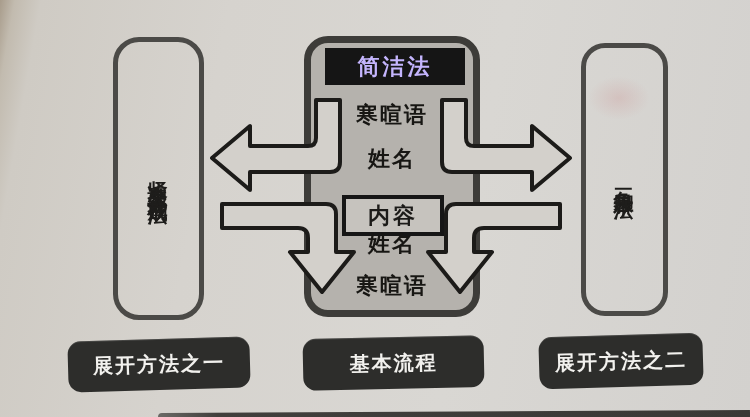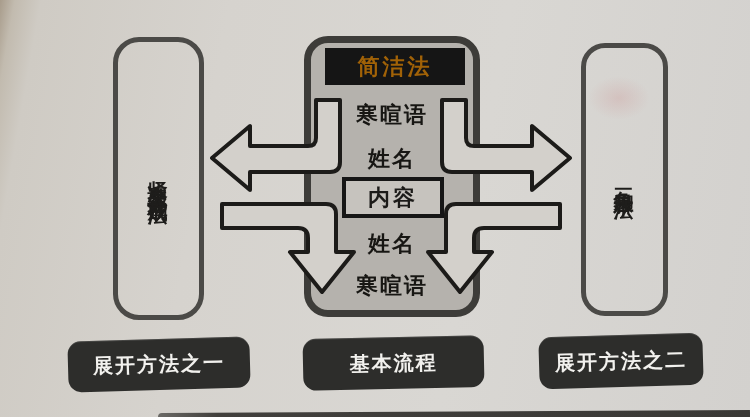--- a/index.html
+++ b/index.html
@@ -36,38 +36,38 @@
     position:absolute;
     left:304px;top:36px;width:176px;height:281px;
     background:#b5b2ad;
     border:7px solid #3d3c39;
     border-radius:24px;
     box-sizing:border-box;
   }
   .header-box{
     position:absolute;
     left:325px;top:48px;width:140px;height:37px;
-    background:#151515;color:#a16207;
+    background:#151515;color:#c4b5fd;
     display:flex;align-items:center;justify-content:center;
     font-size:22px;font-weight:700;letter-spacing:3px;
   }
   .crow{
     position:absolute;left:304px;width:176px;
     text-align:center;
     font-size:22px;font-weight:600;
     color:#171613;
     letter-spacing:2px;
   }
   .crow.r0{top:100px;}
   .crow.r1{top:144px;}
   .crow.r3{top:229px;}
   .crow.r4{top:271px;}
   .content-box{
     position:absolute;
-    left:342px;top:177px;width:102px;height:41px;
+    left:342px;top:195px;width:102px;height:41px;
     border:4px solid #161616;
     background:#c6c3be;
     box-sizing:border-box;
     display:flex;align-items:center;justify-content:center;
     font-size:22px;font-weight:700;letter-spacing:3px;
   }
   
   .dark-pill{
     position:absolute;
     background:#2d2d2b;

